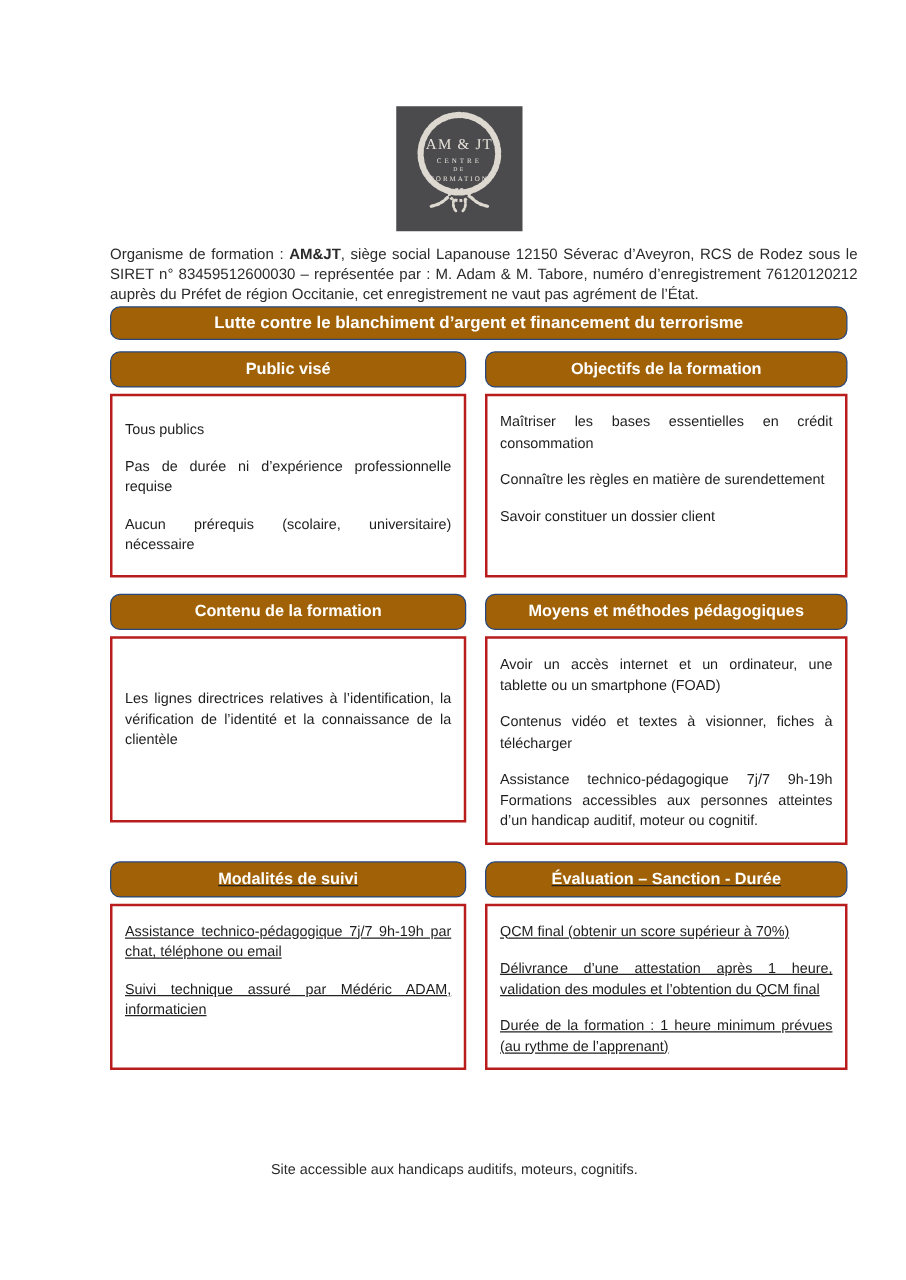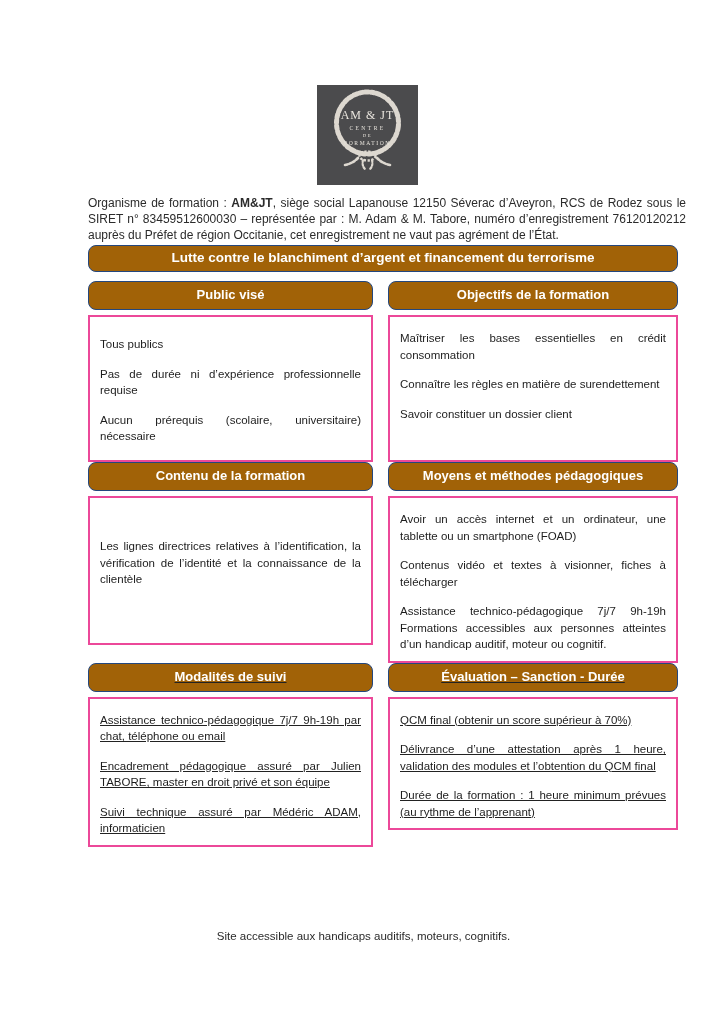--- a/index.html
+++ b/index.html
@@ -51,30 +51,31 @@
   .bar.main {
     height: 27px;
     line-height: 23px;
     font-size: 13.5px;
     margin-bottom: 9px;
   }
   .row {
     display: grid;
     grid-template-columns: 285px 290px;
     column-gap: 15px;
+    margin-bottom: 13px;
   }
   .row:last-child { margin-bottom: 0; text-decoration: underline; }
   .section .bar.sub {
     height: 29px;
     line-height: 25px;
     font-size: 13px;
     margin-bottom: 5px;
   }
   .box {
-    border: 2px solid #ec4899;
+    border: 2px solid #b91c1c;
     background: #ffffff;
     box-sizing: border-box;
     padding: 13px 10px 8px 10px;
     font-size: 11.5px;
     line-height: 16.5px;
     text-align: justify;
     color: #1d1d1d;
   }
   .box p { margin: 0 0 13px 0; }
   .box p:last-child { margin-bottom: 0; }
@@ -153,21 +154,20 @@
         <p>Assistance technico-pédagogique 7j/7 9h-19h Formations accessibles aux personnes atteintes d’un handicap auditif, moteur ou cognitif.</p>
       </div>
     </div>
   </div>
 
   <div class="row">
     <div class="section">
       <div class="bar sub">Modalités de suivi</div>
       <div class="box h3">
         <p>Assistance technico-pédagogique 7j/7 9h-19h par chat, téléphone ou email</p>
-        <p>Encadrement pédagogique assuré par Julien TABORE, master en droit privé et son équipe</p>
         <p>Suivi technique assuré par Médéric ADAM, informaticien</p>
       </div>
     </div>
     <div class="section">
       <div class="bar sub">Évaluation – Sanction - Durée</div>
       <div class="box h3">
         <p>QCM final (obtenir un score supérieur à 70%)</p>
         <p>Délivrance d’une attestation après 1 heure, validation des modules et l’obtention du QCM final</p>
         <p>Durée de la formation : 1 heure minimum prévues (au rythme de l’apprenant)</p>
       </div>

